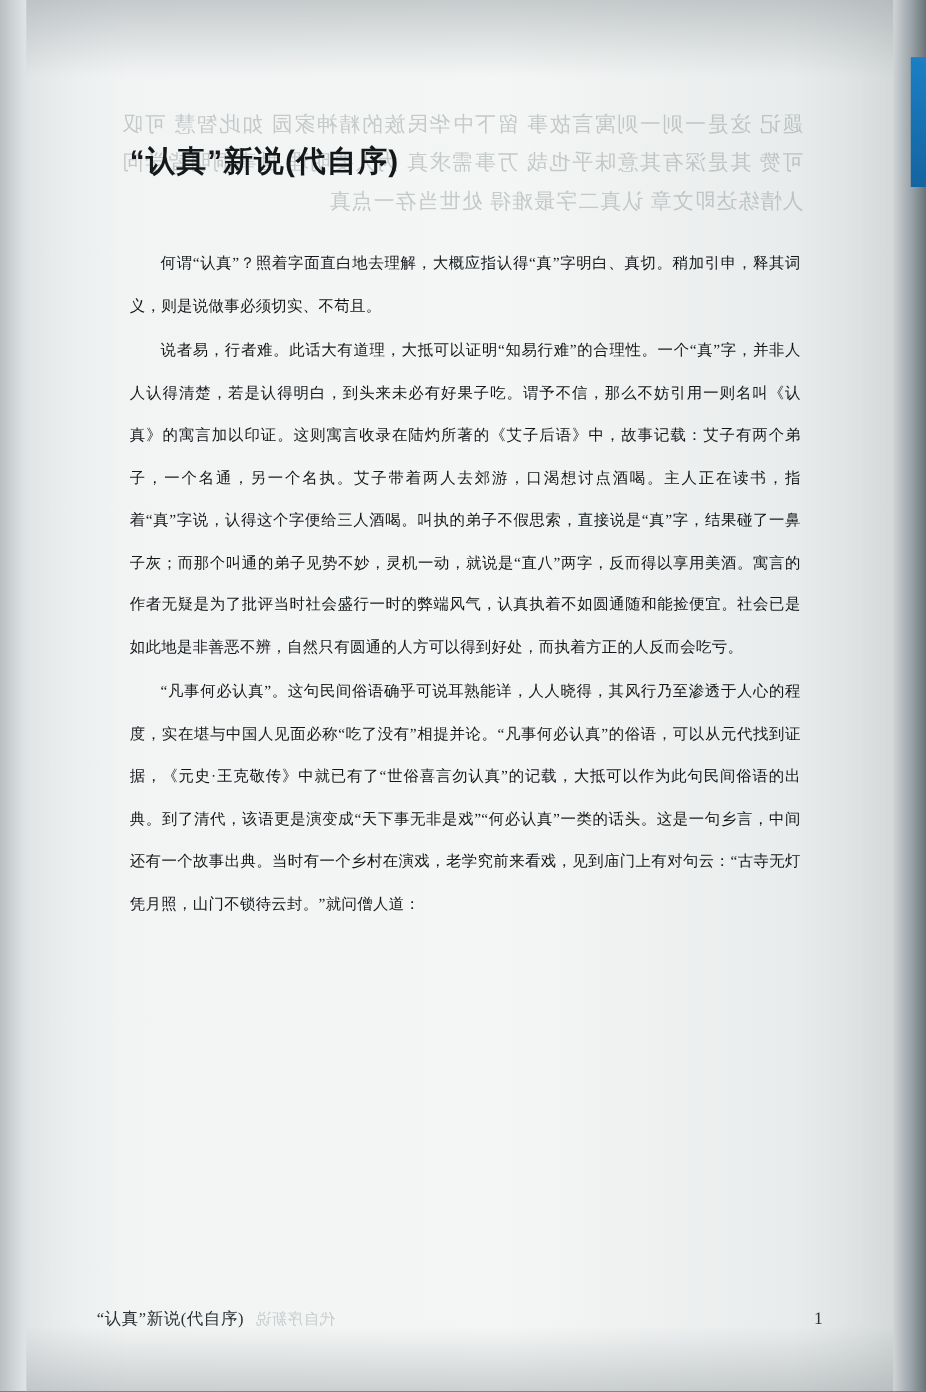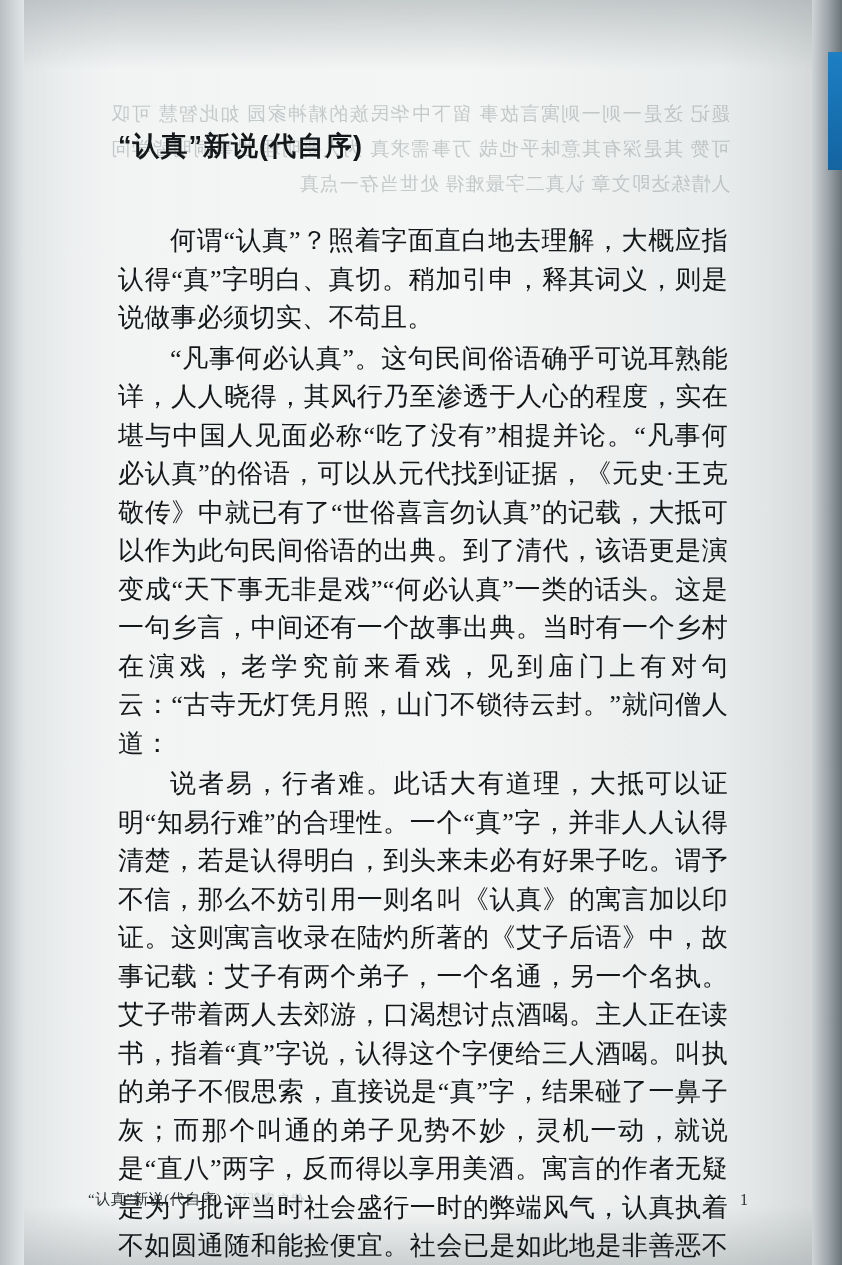--- a/index.html
+++ b/index.html
@@ -81,21 +81,21 @@
   }
   .chapter-title {
     font-size: 27px;
     font-weight: bold;
     color: #15181a;
     letter-spacing: 1px;
     margin: 0 0 58px 0;
     font-family: "Liberation Sans", "DejaVu Sans", sans-serif;
   }
   .para {
-    font-size: 26px;
+    font-size: 14px;
     line-height: 38.5px;
     color: #141719;
     text-align: justify;
     text-justify: inter-ideograph;
     margin: 0 0 2px 0;
     text-indent: 2em;
     letter-spacing: 0.3px;
   }
 
   
@@ -135,22 +135,22 @@
   <div class="page-shade-top"></div>
   <div class="page-shade-bottom"></div>
   <div class="bg-dark-right"></div>
   <div class="blue-strip"></div>
 
   <div class="ghost">题记 这是一则一则寓言故事 留下中华民族的精神家园 如此智慧 可叹可赞 其是深有其意味乎也哉 万事需求真 为人要明理 世事洞明皆学问 人情练达即文章 认真二字最难得 处世当存一点真</div>
 
   <div class="content">
     <h1 class="chapter-title">“认真”新说(代自序)</h1>
     <p class="para">何谓“认真”？照着字面直白地去理解，大概应指认得“真”字明白、真切。稍加引申，释其词义，则是说做事必须切实、不苟且。</p>
+    <p class="para">说者易，行者难。此话大有道理，大抵可以证明“知易行难”的合理性。一个“真”字，并非人人认得清楚，若是认得明白，到头来未必有好果子吃。谓予不信，那么不妨引用一则名叫《认真》的寓言加以印证。这则寓言收录在陆灼所著的《艾子后语》中，故事记载：艾子有两个弟子，一个名通，另一个名执。艾子带着两人去郊游，口渴想讨点酒喝。主人正在读书，指着“真”字说，认得这个字便给三人酒喝。叫执的弟子不假思索，直接说是“真”字，结果碰了一鼻子灰；而那个叫通的弟子见势不妙，灵机一动，就说是“直八”两字，反而得以享用美酒。寓言的作者无疑是为了批评当时社会盛行一时的弊端风气，认真执着不如圆通随和能捡便宜。社会已是如此地是非善恶不辨，自然只有圆通的人方可以得到好处，而执着方正的人反而会吃亏。</p>
     <p class="para">“凡事何必认真”。这句民间俗语确乎可说耳熟能详，人人晓得，其风行乃至渗透于人心的程度，实在堪与中国人见面必称“吃了没有”相提并论。“凡事何必认真”的俗语，可以从元代找到证据，《元史·王克敬传》中就已有了“世俗喜言勿认真”的记载，大抵可以作为此句民间俗语的出典。到了清代，该语更是演变成“天下事无非是戏”“何必认真”一类的话头。这是一句乡言，中间还有一个故事出典。当时有一个乡村在演戏，老学究前来看戏，见到庙门上有对句云：“古寺无灯凭月照，山门不锁待云封。”就问僧人道：</p>
-    <p class="para">说者易，行者难。此话大有道理，大抵可以证明“知易行难”的合理性。一个“真”字，并非人人认得清楚，若是认得明白，到头来未必有好果子吃。谓予不信，那么不妨引用一则名叫《认真》的寓言加以印证。这则寓言收录在陆灼所著的《艾子后语》中，故事记载：艾子有两个弟子，一个名通，另一个名执。艾子带着两人去郊游，口渴想讨点酒喝。主人正在读书，指着“真”字说，认得这个字便给三人酒喝。叫执的弟子不假思索，直接说是“真”字，结果碰了一鼻子灰；而那个叫通的弟子见势不妙，灵机一动，就说是“直八”两字，反而得以享用美酒。寓言的作者无疑是为了批评当时社会盛行一时的弊端风气，认真执着不如圆通随和能捡便宜。社会已是如此地是非善恶不辨，自然只有圆通的人方可以得到好处，而执着方正的人反而会吃亏。</p>
   </div>
 
   <div class="footer">
     <div class="footer-left">
       <span>“认真”新说(代自序)</span>
       <span class="footer-ghost">代自序新说</span>
     </div>
     <div class="footer-right">1</div>
   </div>
 

